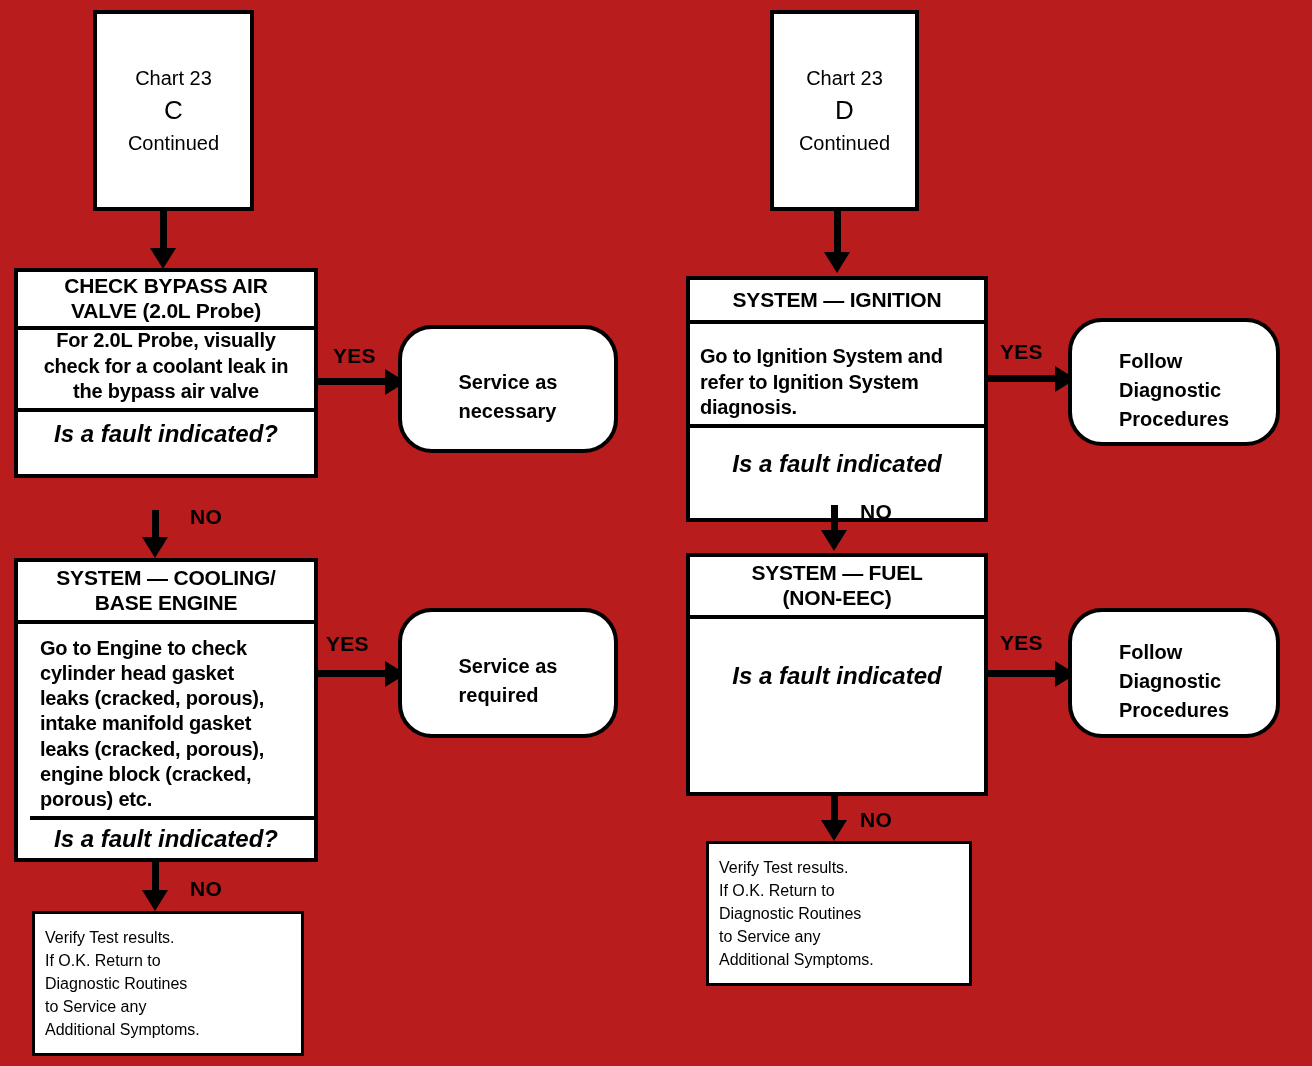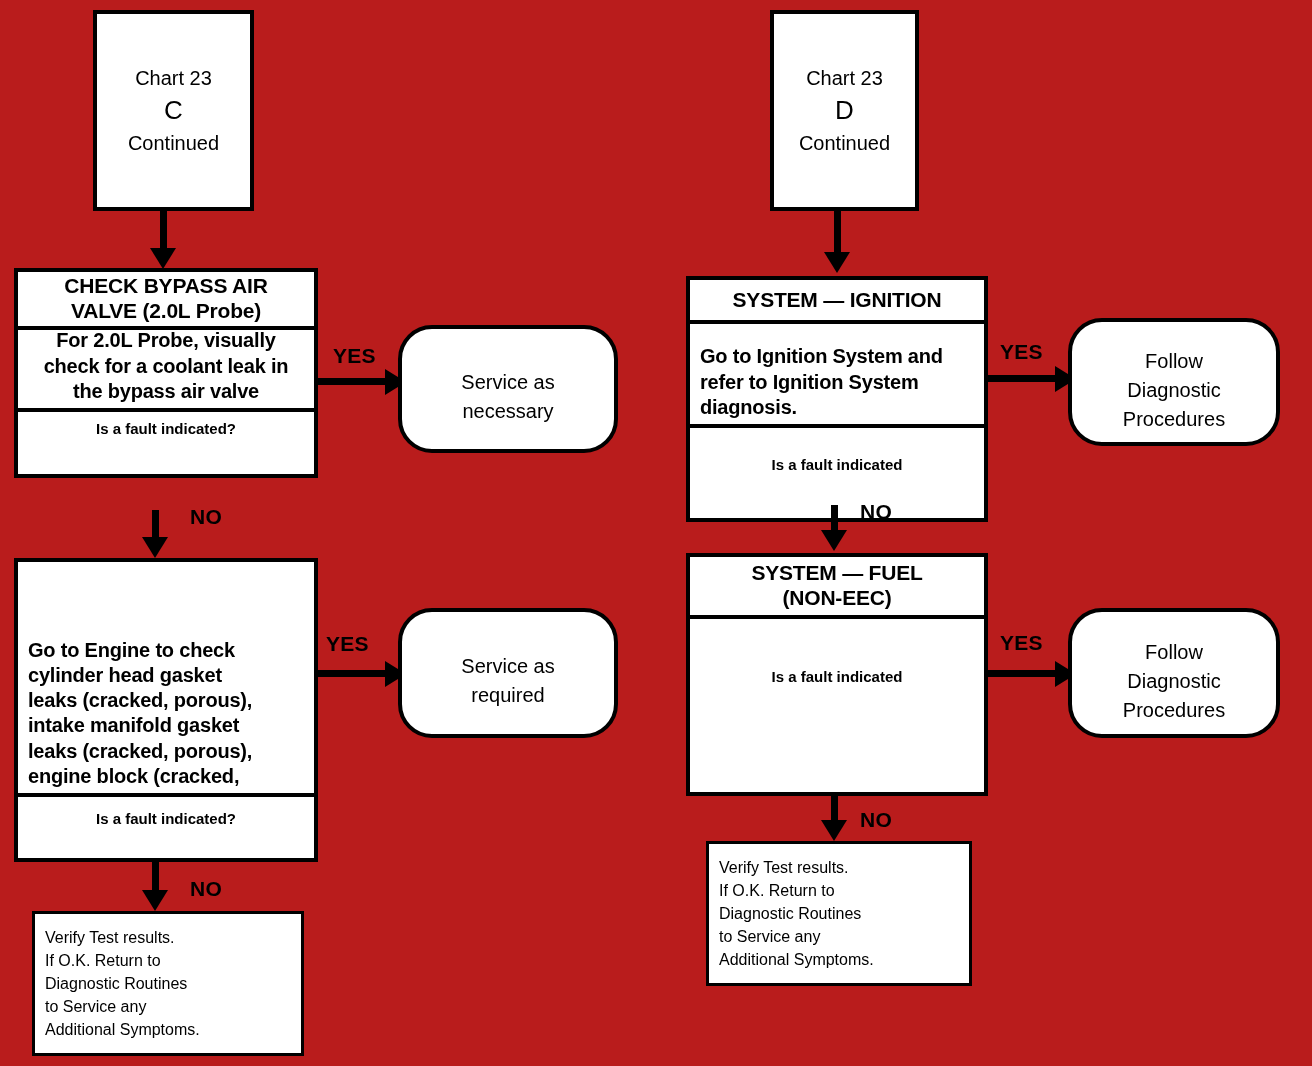--- a/index.html
+++ b/index.html
@@ -59,40 +59,41 @@
     letter-spacing: -0.2px;
   }
   .t-body {
     font-size: 20px;
     font-weight: bold;
     line-height: 1.26;
     letter-spacing: -0.2px;
     align-items: flex-end;
   }
   .t-question {
-    font-size: 15px;
+    font-size: 24px;
     font-weight: bold;
     line-height: 1.2;
+    font-style: italic;
   }
   .t-plain {
     font-size: 16px;
     font-weight: normal;
     line-height: 1.45;
   }
   .t-terminal {
     font-size: 20px;
     font-weight: normal;
     line-height: 1.4;
     text-align: center;
   }
   .t-round {
     font-size: 20px;
-    font-weight: normal;
+    font-weight: bold;
     line-height: 1.45;
-    text-align: center;
+    text-align: left;
     margin-top: 16px;
   }
 
   
   .vline {
     position: absolute;
     background: #000;
     width: 7px;
   }
   .hline {
@@ -167,28 +168,35 @@
       <span class="line-break">Service as</span>
       <span class="line-break">necessary</span>
     </div>
   </div>
 
   <div class="vline" style="left:152px; top:510px; height:32px;"></div>
   <div class="arrow-down" style="left:142px; top:537px;"></div>
   <div class="edge-label" style="left:190px; top:505px;">NO</div>
 
   <div class="node" style="left:14px; top:558px; width:304px; height:304px;">
-    <div class="cell divider left t-body" style="height:235px;">
+    <div class="cell divider t-header" style="height:62px;">
+      <div>
+        <span class="line-break">SYSTEM — COOLING/</span>
+        <span class="line-break">BASE ENGINE</span>
+      </div>
+    </div>
+    <div class="cell divider left t-body" style="height:235px;margin-left:12px;">
       <div>
         <span class="line-break">Go to Engine to check</span>
         <span class="line-break">cylinder head gasket</span>
         <span class="line-break">leaks (cracked, porous),</span>
         <span class="line-break">intake manifold gasket</span>
         <span class="line-break">leaks (cracked, porous),</span>
         <span class="line-break">engine block (cracked,</span>
+        <span class="line-break">porous) etc.</span>
       </div>
     </div>
     <div class="cell t-question" style="height:44px;">Is a fault indicated?</div>
   </div>
 
   <div class="hline" style="left:318px; top:670px; width:72px;"></div>
   <div class="arrow-right" style="left:385px; top:661px;"></div>
   <div class="edge-label" style="left:326px; top:632px;">YES</div>
 
   <div class="node rounded" style="left:398px; top:608px; width:220px; height:130px;">

